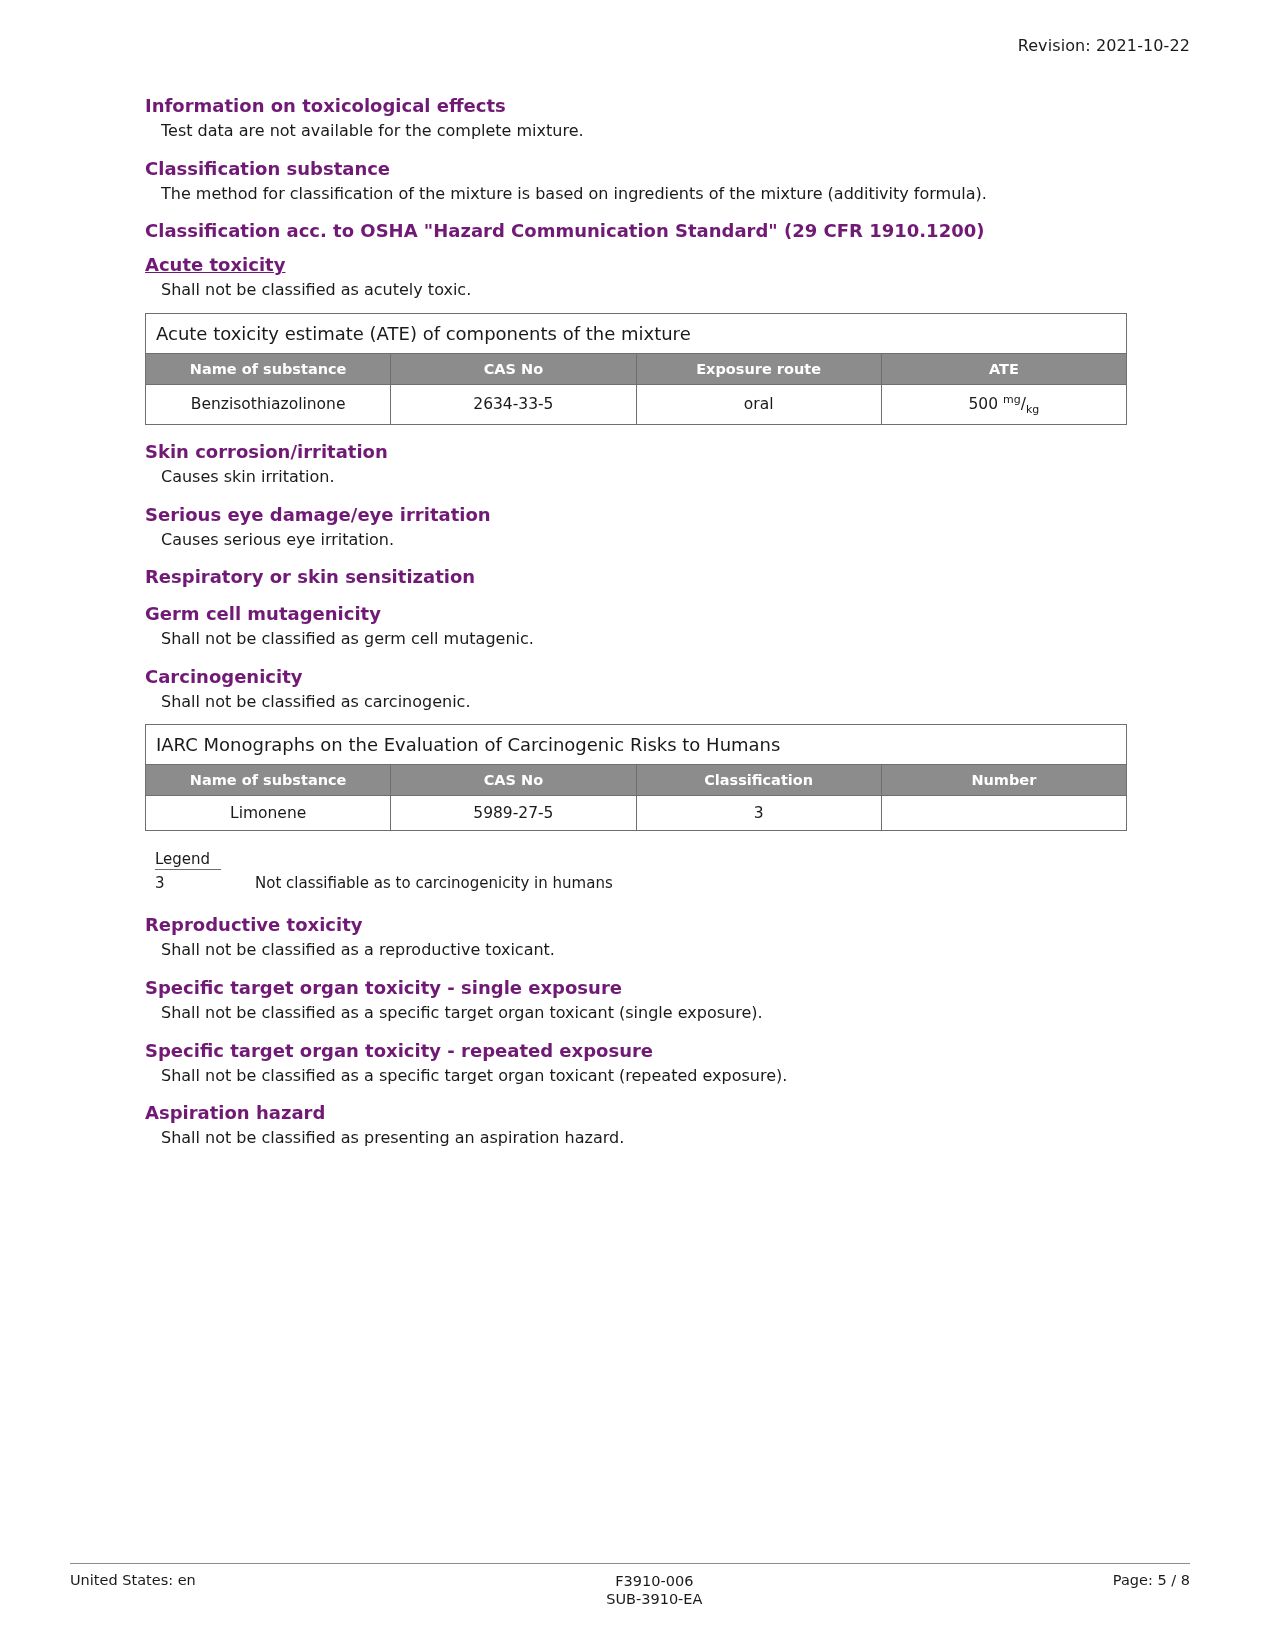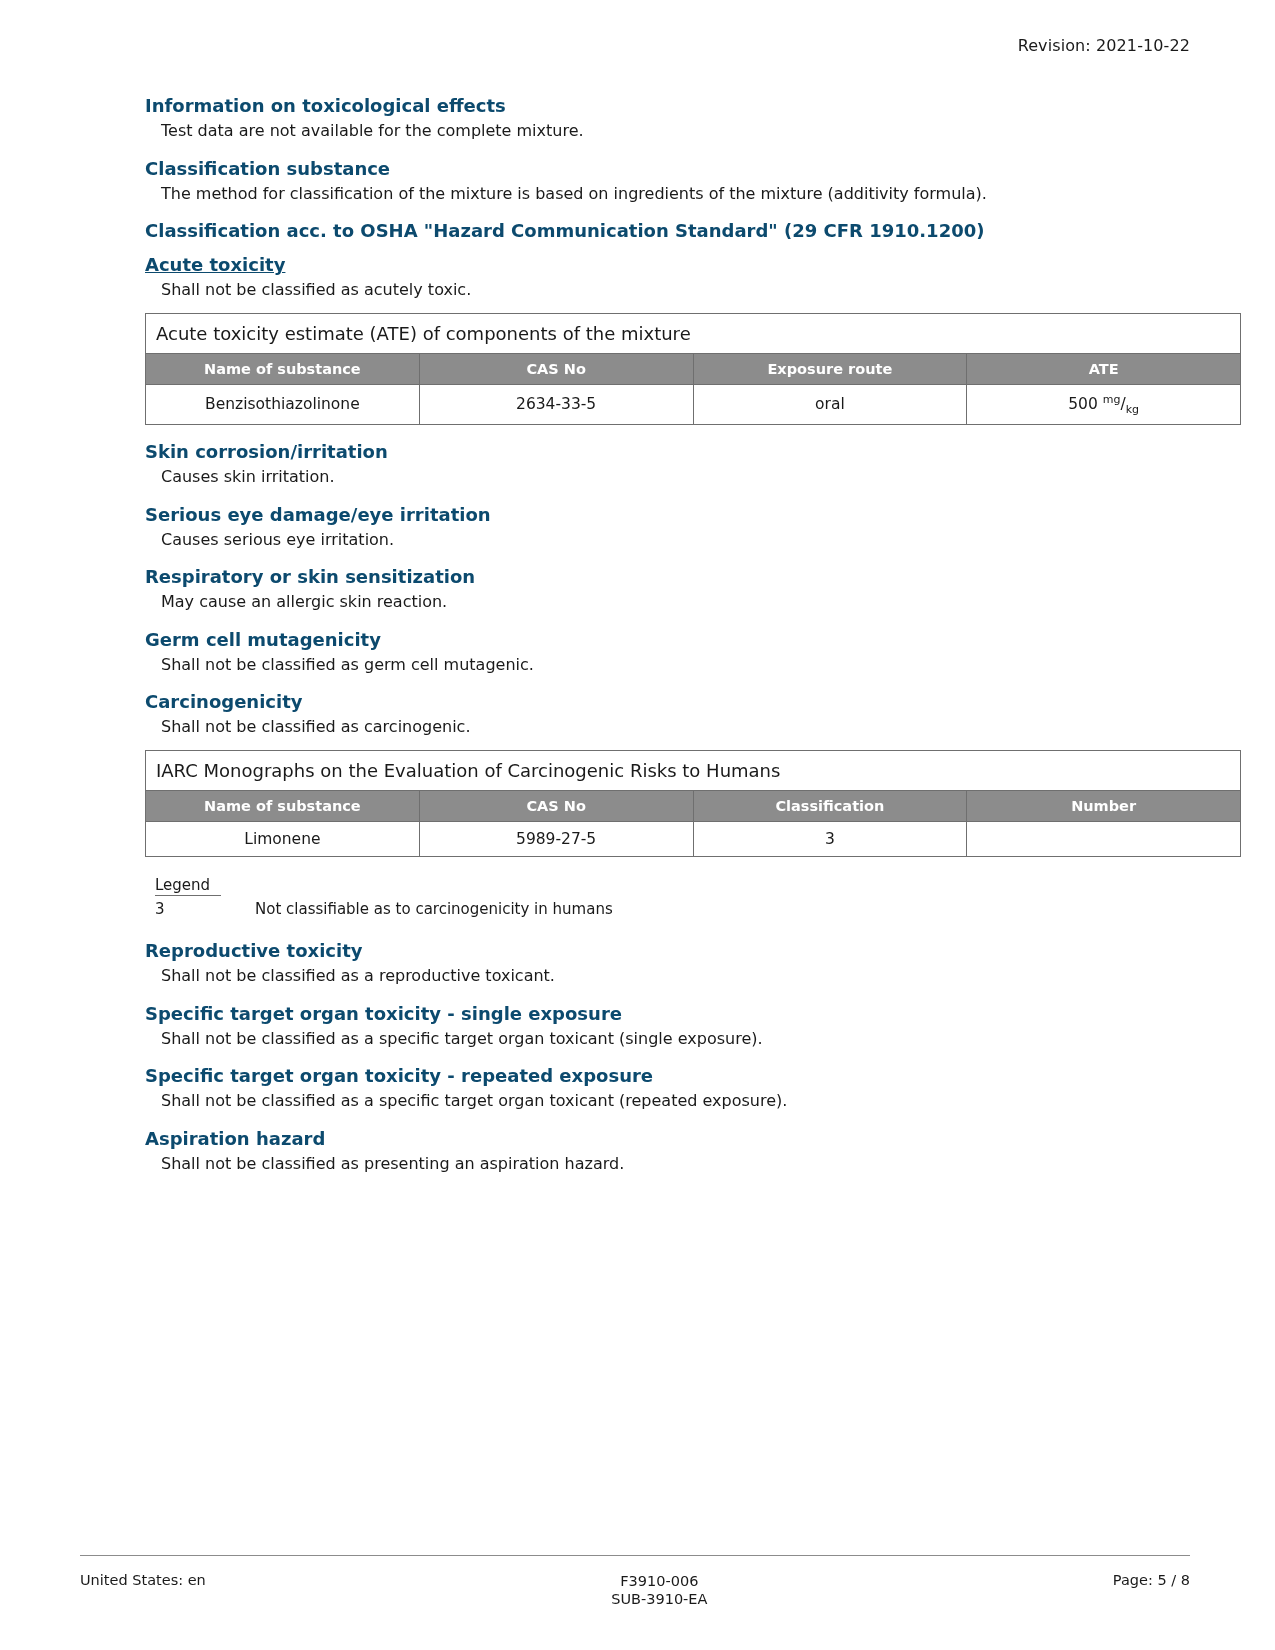--- a/index.html
+++ b/index.html
@@ -39,35 +39,35 @@
     letter-spacing: 0.2px;
   }
   .content {
     padding-left: 60px;
     padding-right: 0px;
   }
   h3.head {
     font-size: 18px;
     font-weight: bold;
     margin: 16px 0 4px 0;
-    color: #0c4a6e;
+    color: #701a75;
   }
   h3.head.tight {
     margin-top: 13px;
     text-decoration: underline;
   }
   p.body {
     font-size: 16px;
     margin: 0 0 0 16px;
     color: #1a1a1a;
     line-height: 1.35;
   }
   table.data {
     border-collapse: collapse;
-    width: 1096px;
+    width: 982px;
     margin: 12px 4px 4px 0;
     table-layout: fixed;
   }
   table.data td, table.data th {
     border: 1px solid #6f6f6f;
   }
   .tbl-title {
     font-size: 18px;
     padding: 9px 10px 9px 10px;
     text-align: left;
@@ -119,25 +119,25 @@
     width: 100px;
     font-size: 15px;
     color: #1a1a1a;
   }
   .legend-val {
     font-size: 15px;
     color: #1a1a1a;
   }
   .footer {
     position: absolute;
-    left: 80px;
+    left: 70px;
     right: 85px;
     bottom: 42px;
     border-top: 1px solid #8c8c8c;
-    padding-top: 16px;
+    padding-top: 8px;
     display: flex;
     justify-content: space-between;
     align-items: flex-start;
     font-size: 14.5px;
     color: #1a1a1a;
   }
   .footer .mid {
     text-align: center;
     line-height: 1.25;
   }
@@ -191,21 +191,20 @@
       </tbody>
     </table>
 
     <h3 class="head">Skin corrosion/irritation</h3>
     <p class="body">Causes skin irritation.</p>
 
     <h3 class="head">Serious eye damage/eye irritation</h3>
     <p class="body">Causes serious eye irritation.</p>
 
     <h3 class="head">Respiratory or skin sensitization</h3>
-    <p class="body">May cause an allergic skin reaction.</p>
 
     <h3 class="head">Germ cell mutagenicity</h3>
     <p class="body">Shall not be classified as germ cell mutagenic.</p>
 
     <h3 class="head">Carcinogenicity</h3>
     <p class="body">Shall not be classified as carcinogenic.</p>
 
     <table class="data">
       <thead>
         <tr>

